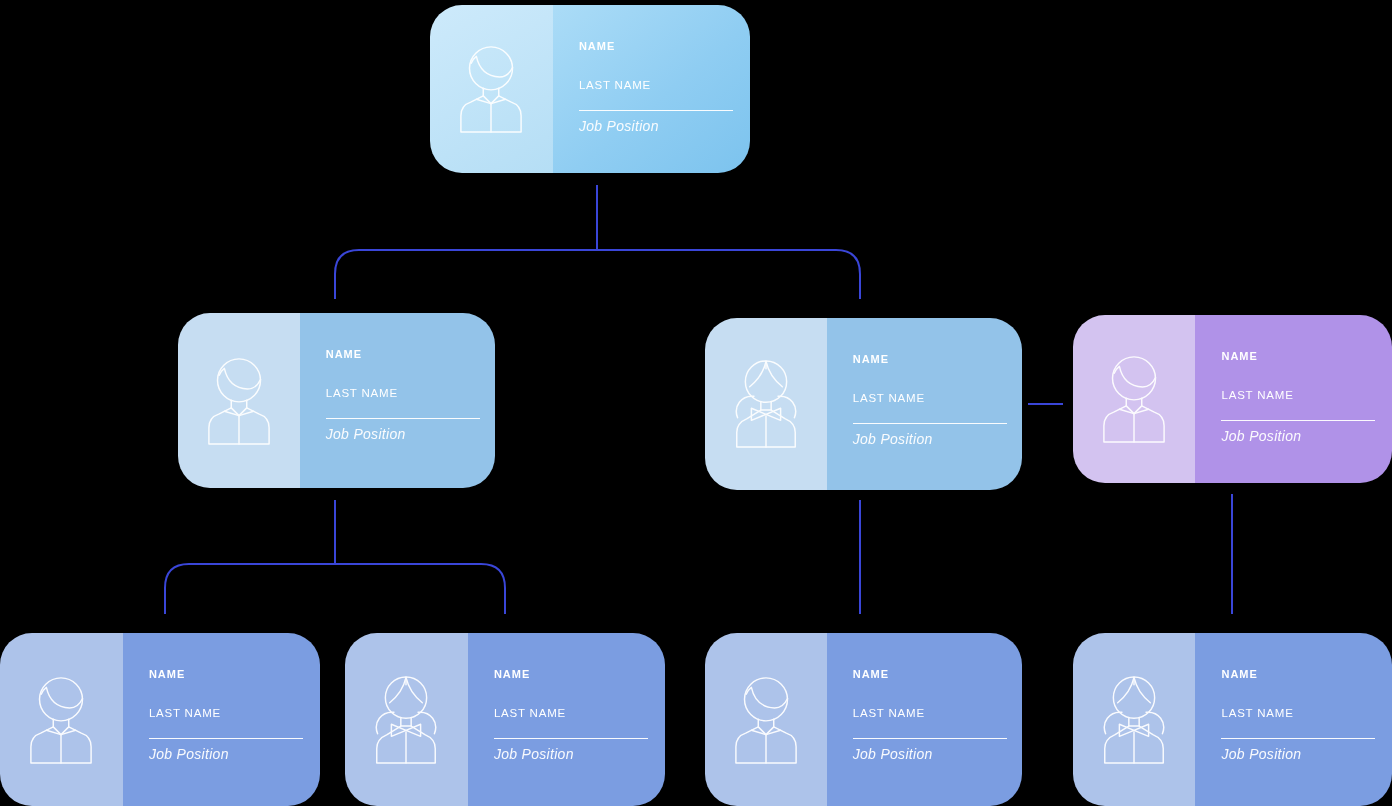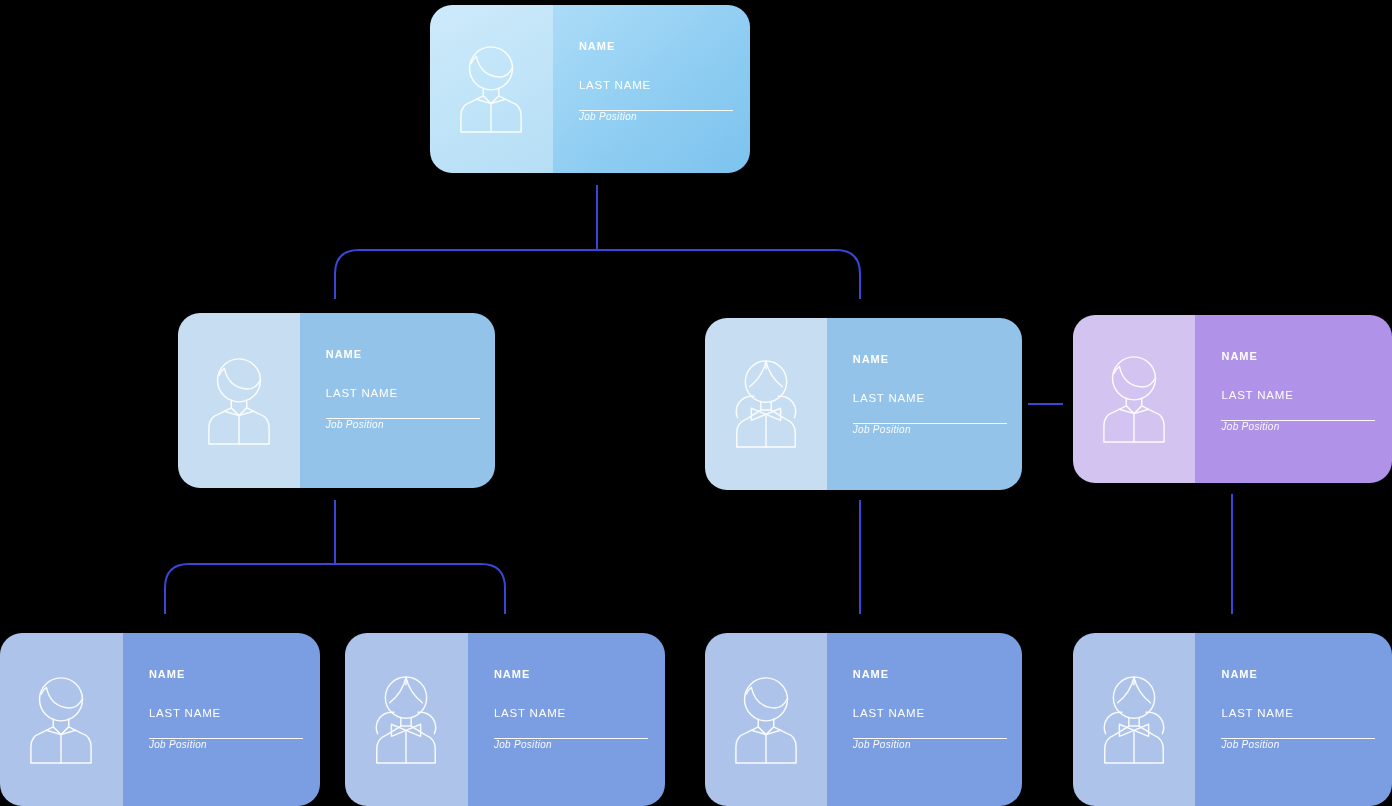--- a/index.html
+++ b/index.html
@@ -2,41 +2,41 @@
 <html><head>
 <meta charset="utf-8">
 <style>
   html,body{margin:0;padding:0;background:#000;}
   #canvas{
     position:relative;width:1392px;height:806px;background:#000;
     overflow:hidden;font-family:"Liberation Sans",sans-serif;
   }
   #connector-layer{position:absolute;left:0;top:0;pointer-events:none;}
   .card{
-    position:absolute;display:flex;border-radius:22px;overflow:hidden;
+    position:absolute;display:flex;border-radius:32px;overflow:hidden;
   }
   .half-left{
     width:38.4%;height:100%;display:flex;align-items:center;justify-content:center;
   }
   .half-right{
     width:61.6%;height:100%;box-sizing:border-box;
     padding:36px 18px 0 26px;color:#fff;
   }
   .avatar{width:86px;height:94px;}
   .name-label{
     font-size:11px;font-weight:700;letter-spacing:1px;line-height:1;
   }
   .lastname-label{
     font-size:11.5px;font-weight:400;letter-spacing:0.8px;line-height:1;margin-top:28px;
   }
   .divider-line{
     width:154px;height:1px;background:rgba(255,255,255,0.95);margin-top:18px;
   }
   .job-label{
-    font-size:10px;font-style:italic;letter-spacing:0.3px;opacity:0.95;
+    font-size:14px;font-style:italic;letter-spacing:0.3px;margin-top:7px;opacity:0.95;
   }
   
   .lvl1 .half-left{background:linear-gradient(150deg,#cdeafb 0%,#b5def5 100%);}
   .lvl1 .half-right{background:linear-gradient(140deg,#abdcf7 0%,#8fcdf2 55%,#7cc3ee 100%);}
   .lvl2 .half-left{background:#c6ddf2;}
   .lvl2 .half-right{background:#93c3e9;}
   .lvl2p .half-left{background:#d3c3f0;}
   .lvl2p .half-right{background:#b092e8;}
   .lvl3 .half-left{background:#adc3ea;}
   .lvl3 .half-right{background:#7b9de1;}

